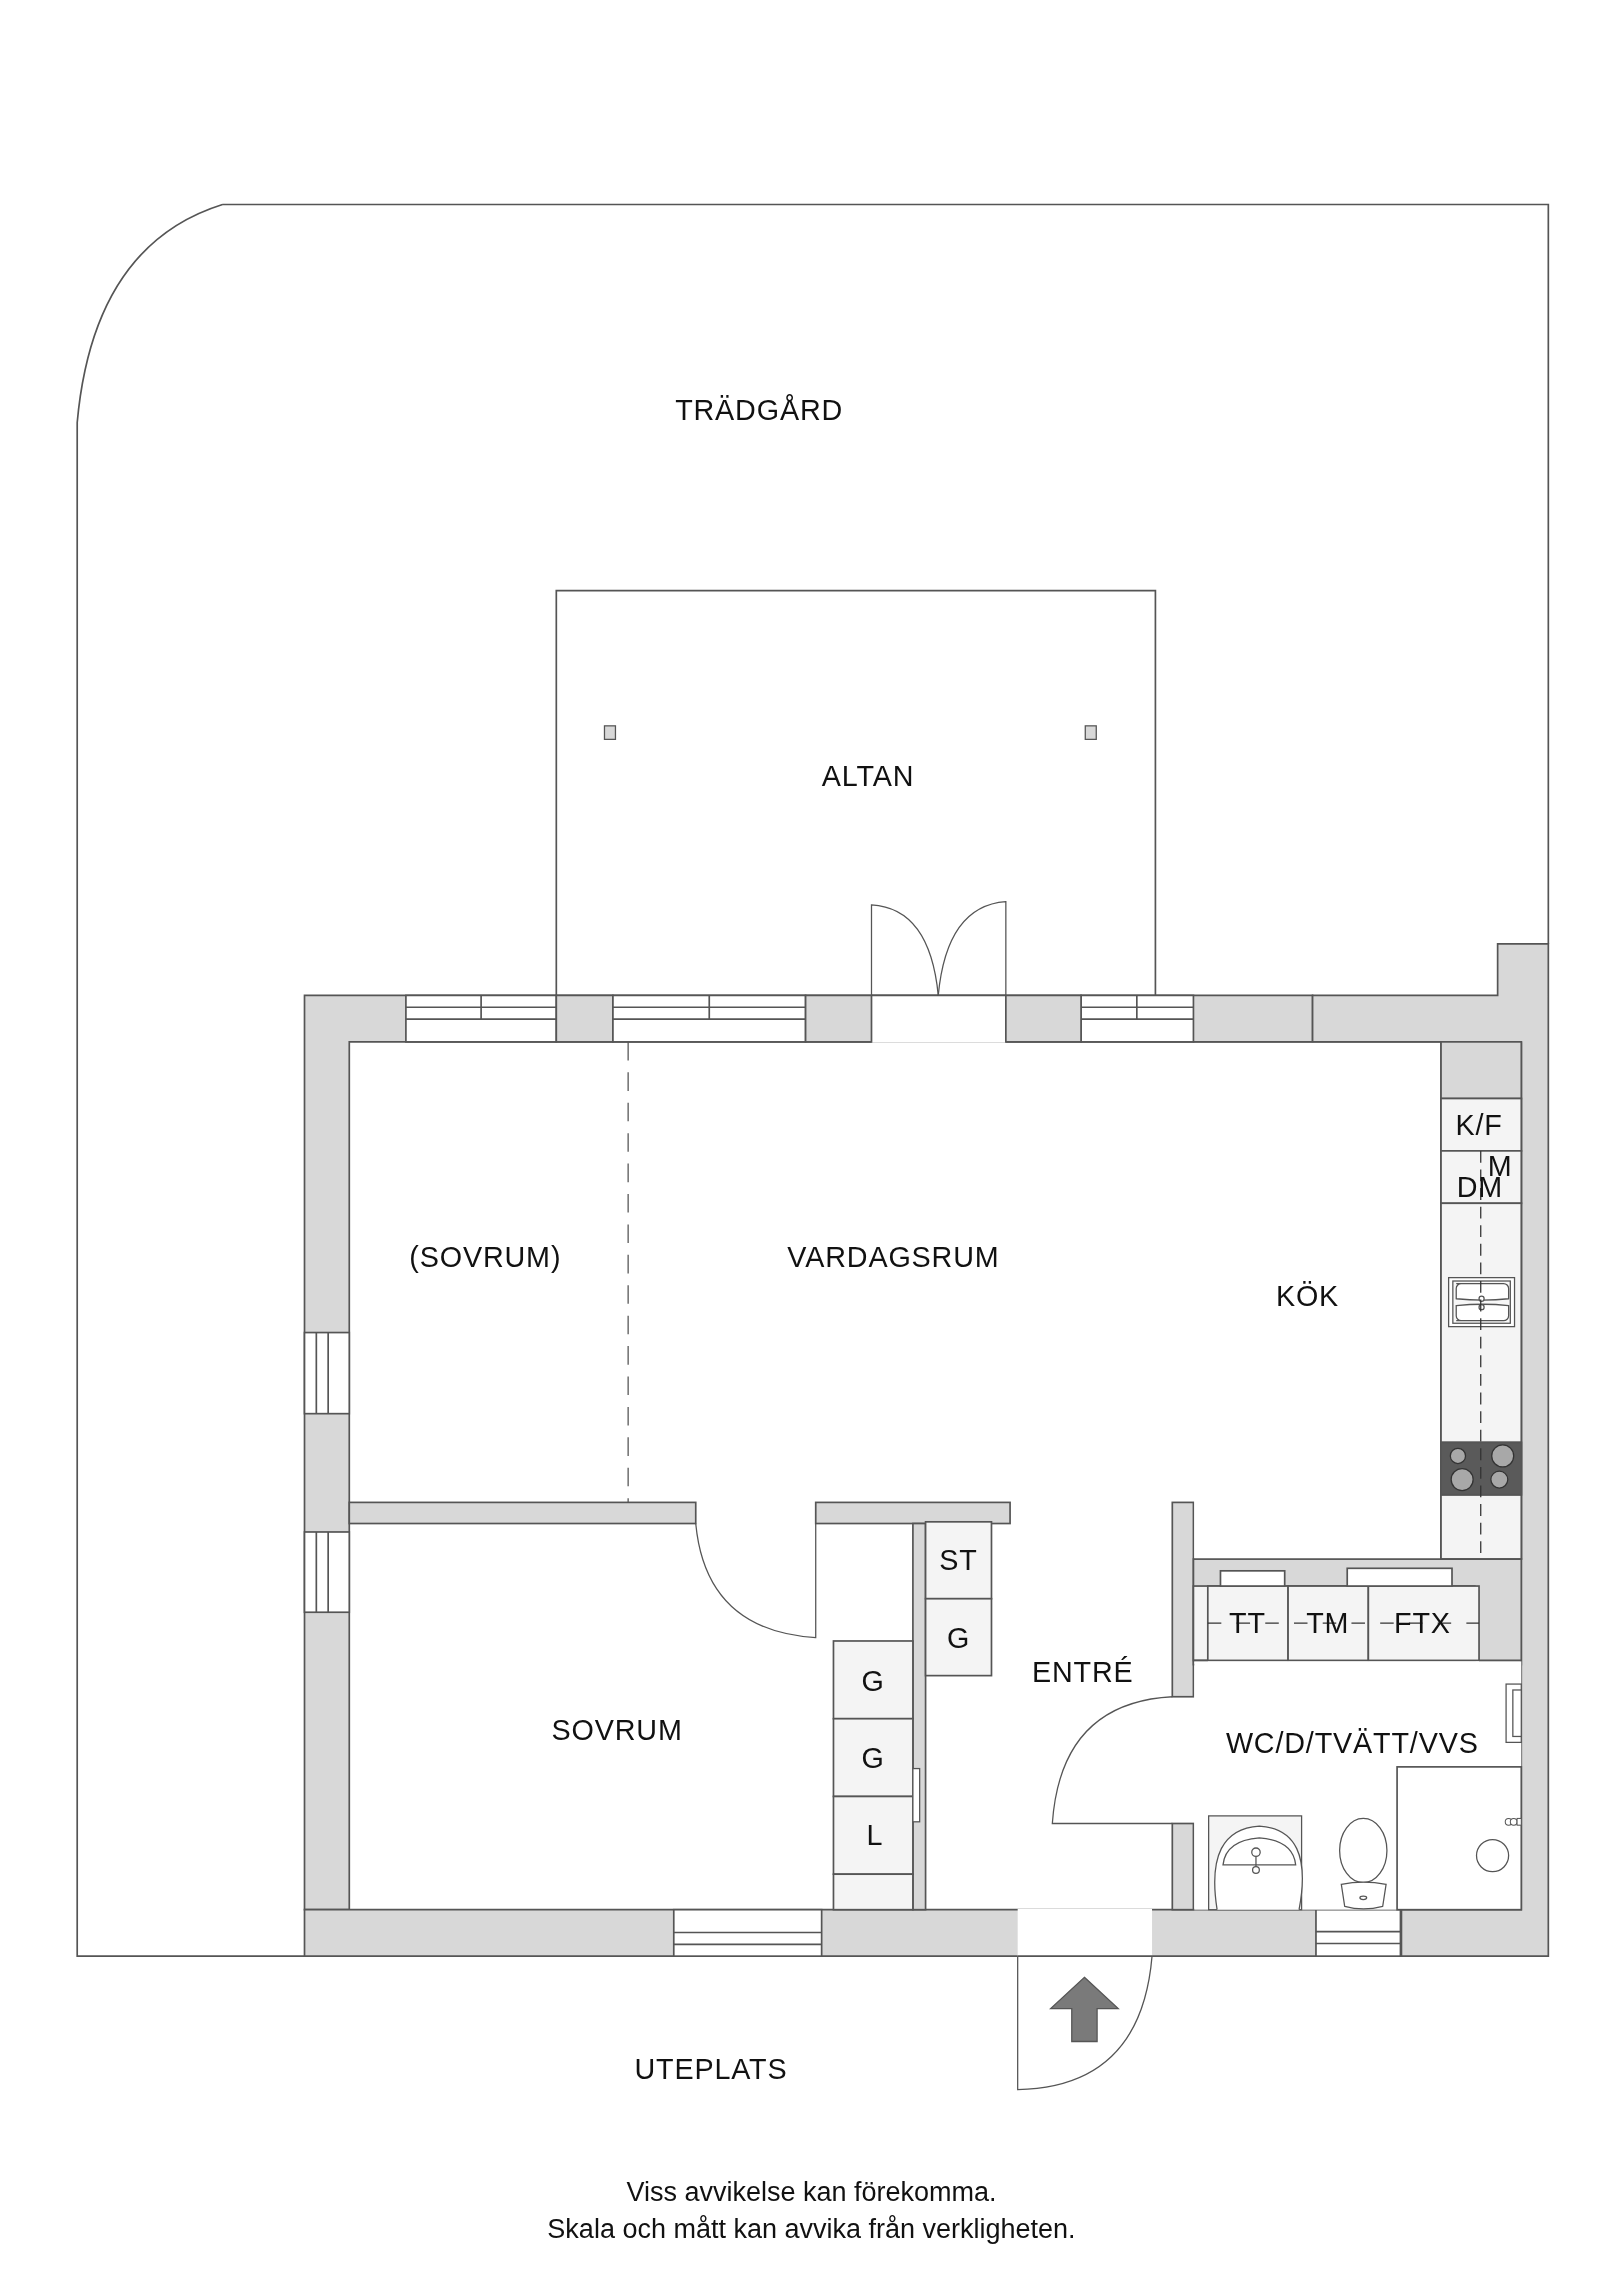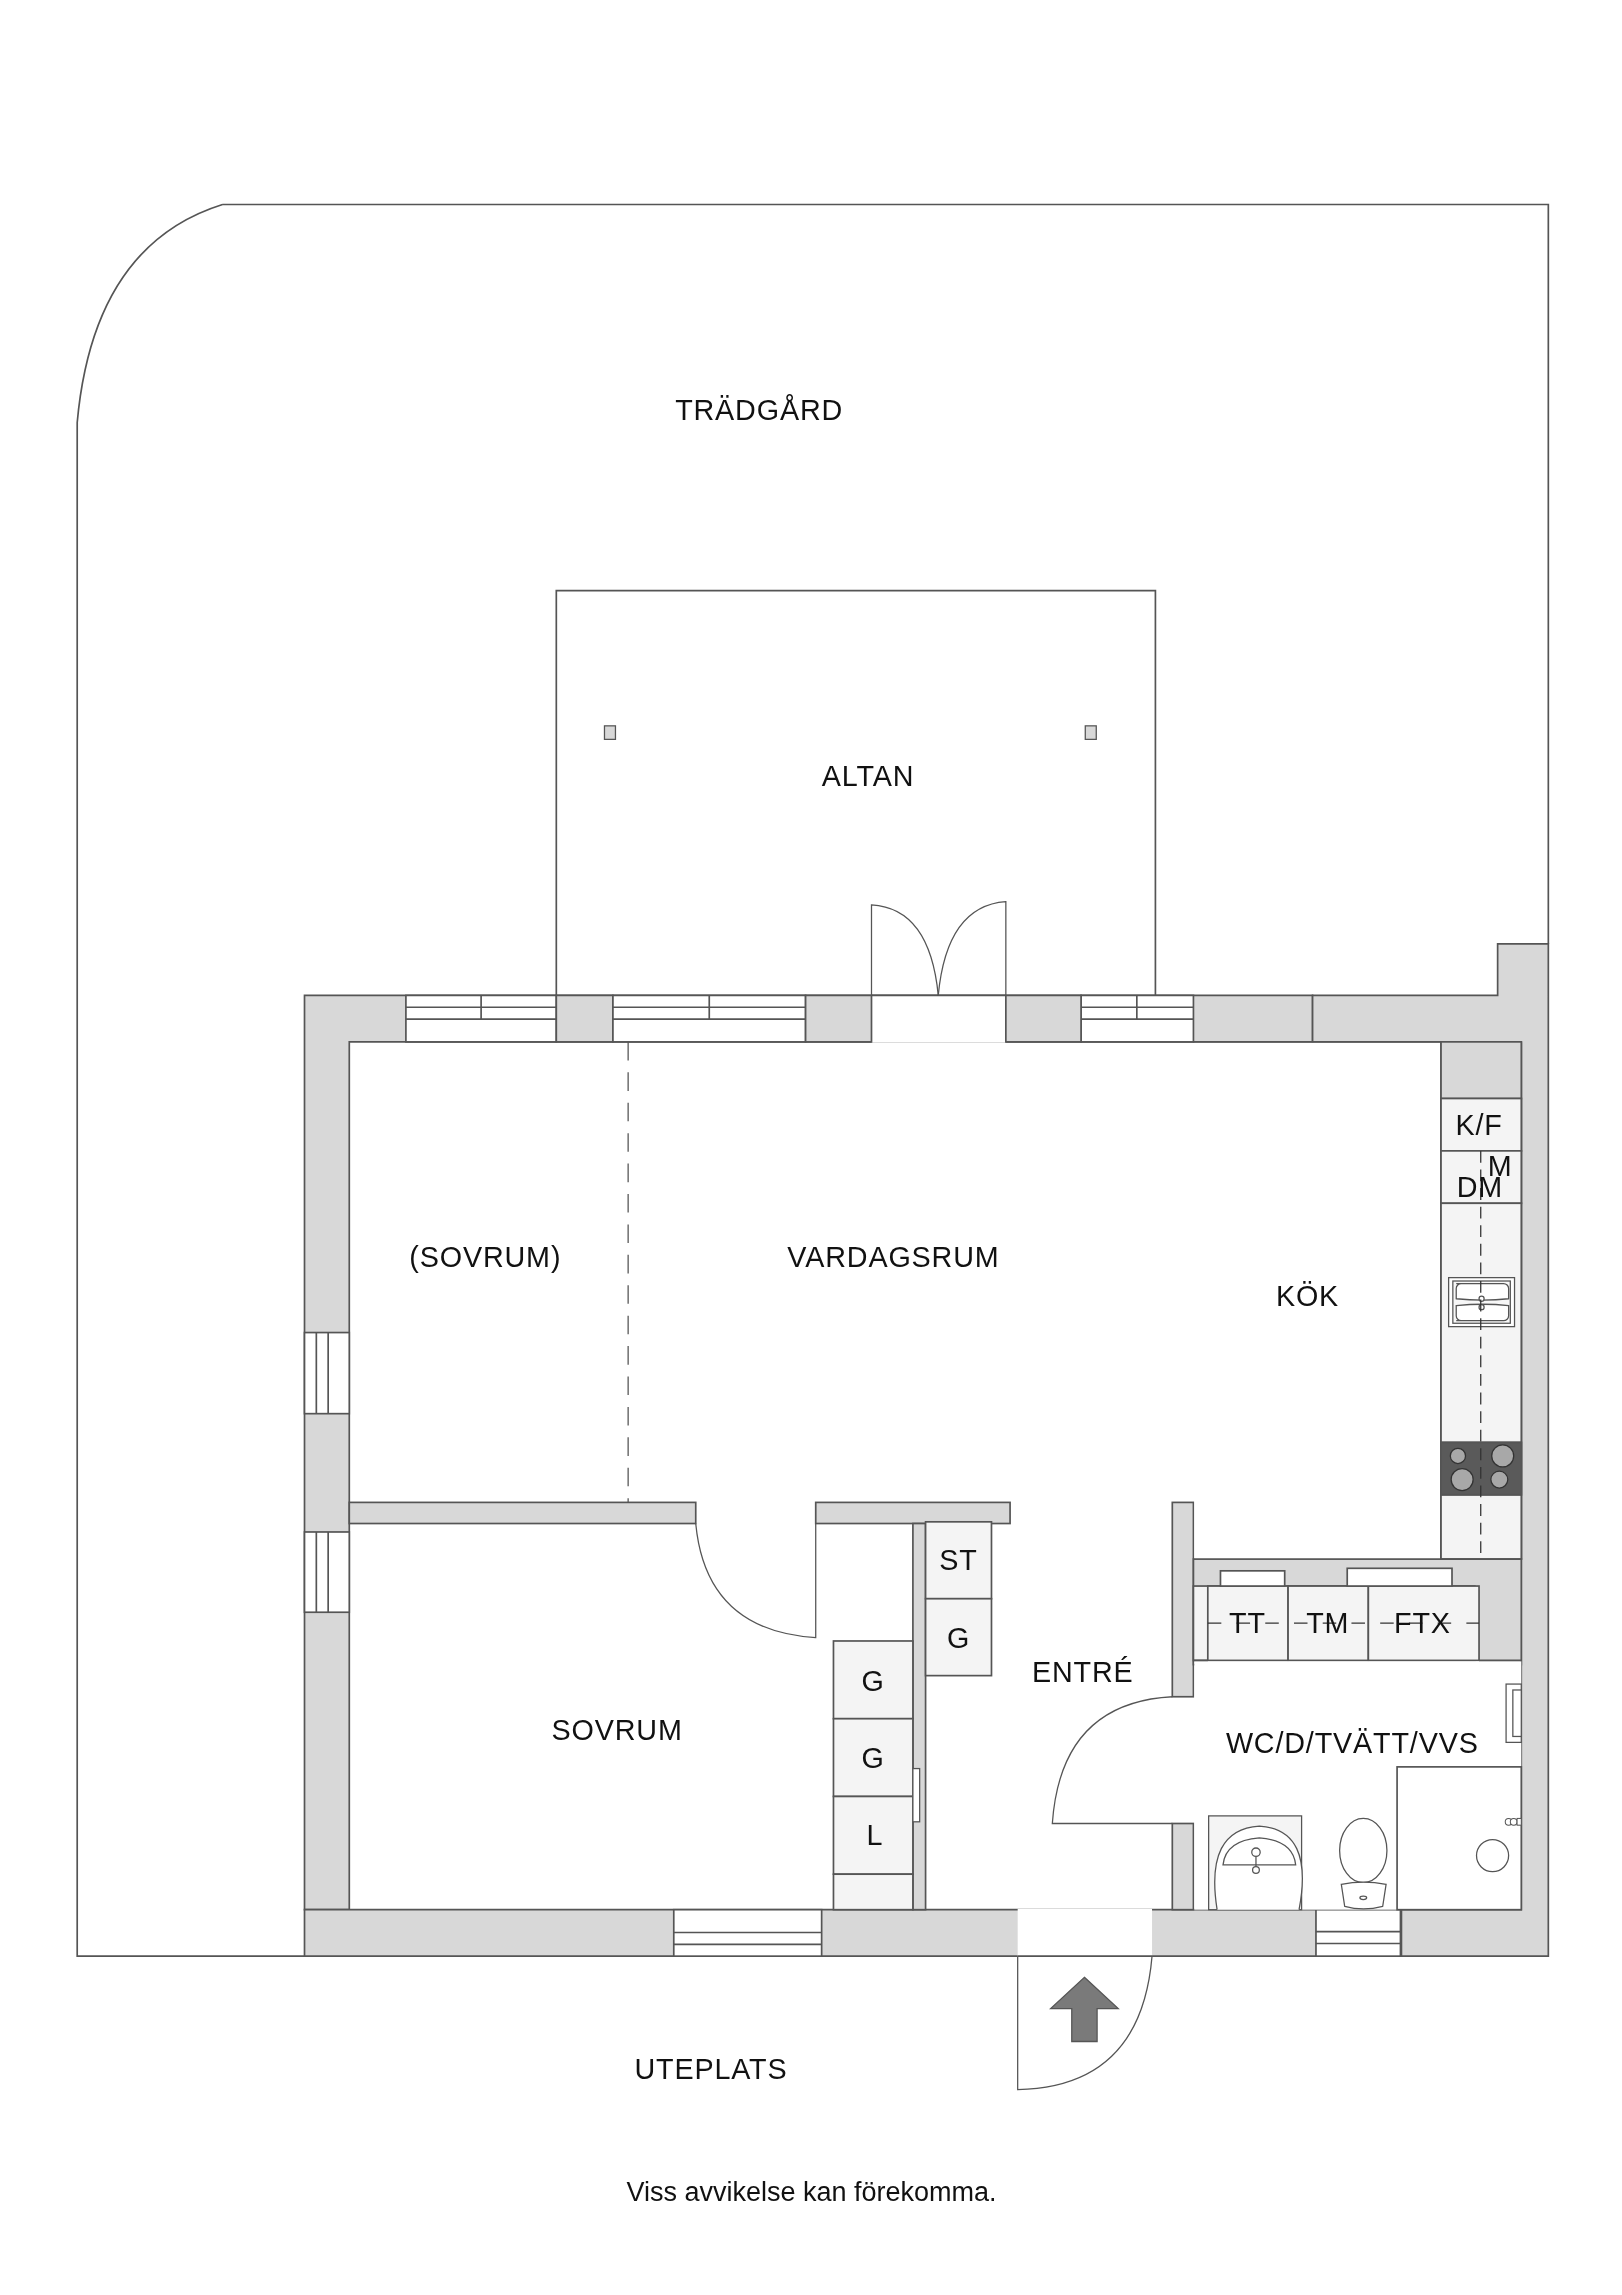--- a/index.html
+++ b/index.html
@@ -402,14 +402,15 @@
     <text class="lbl small" x="1033" y="2092">G</text>
     <text class="lbl small" x="1035" y="2184">L</text>
     <text class="lbl small" x="1476" y="1932">TT</text>
     <text class="lbl small" x="1571" y="1932">TM</text>
     <text class="lbl small" x="1683" y="1932">FTX</text>
   </g>
 </svg>
 
 <div class="footer" style="top:2174px;">
   <div>Viss avvikelse kan förekomma.</div>
+  <div>Skala och mått kan avvika från verkligheten.</div>
 </div>
 
 
 </body></html>

